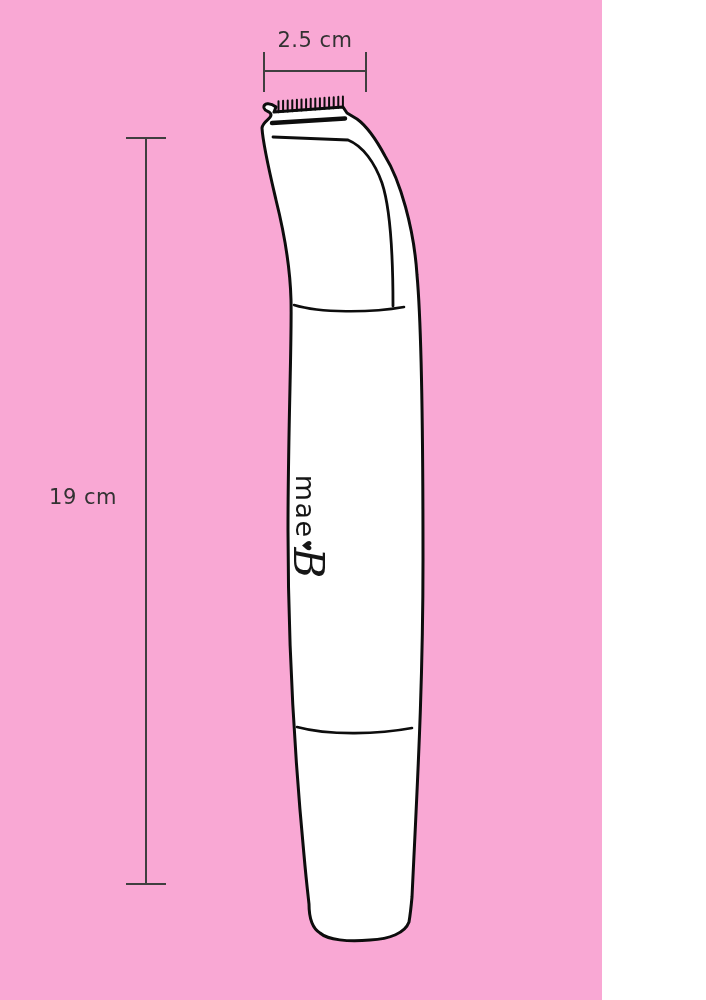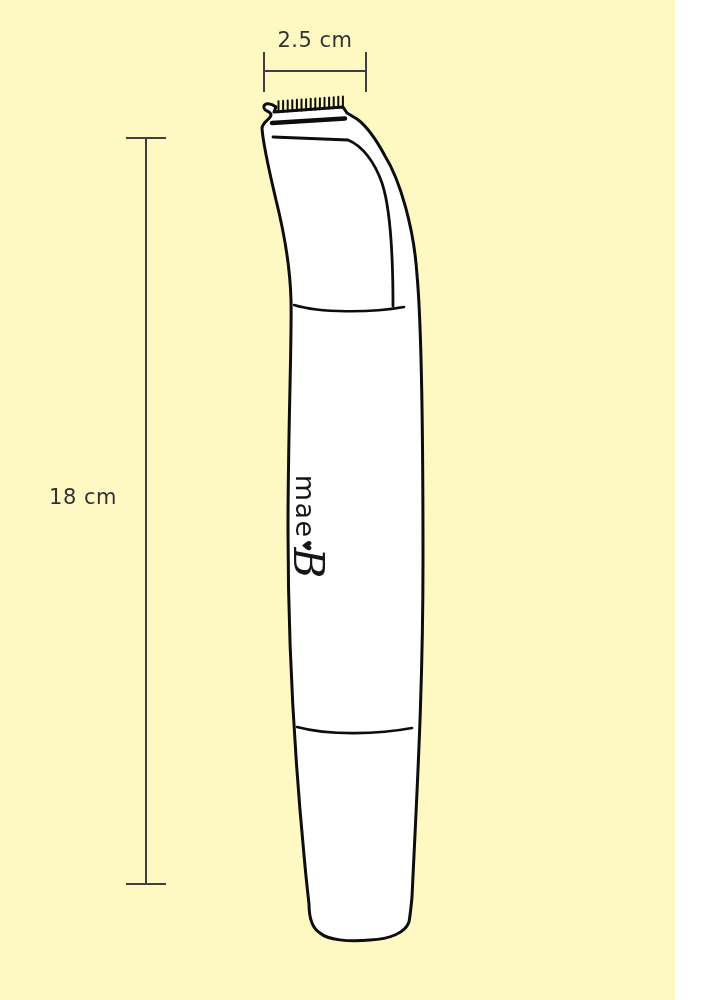--- a/index.html
+++ b/index.html
@@ -1,19 +1,19 @@
 <!DOCTYPE html>
 <html><head>
 <meta charset="utf-8">
 <style>
   html,body{margin:0;padding:0;background:#ffffff;}
   .canvas{
     position:relative;
-    width:675px;height:1000px;
-    background:#fef9c3;
+    width:602px;height:1000px;
+    background:#f9a8d4;
     font-family:"DejaVu Sans", sans-serif;
     overflow:hidden;
   }
   
   .dim-label{
     position:absolute;
     color:#323232;
     font-size:21px;
     letter-spacing:0.5px;
     white-space:nowrap;
@@ -68,21 +68,21 @@
 </head>
 <body>
 
 <div class="canvas">
 
   <div class="dim-label top">2.5 cm</div>
   <div class="tick vt l"></div>
   <div class="tick vt r"></div>
   <div class="dim-line h-span"></div>
 
-  <div class="dim-label left">18 cm</div>
+  <div class="dim-label left">19 cm</div>
   <div class="tick hz t"></div>
   <div class="tick hz b"></div>
   <div class="dim-line v-span"></div>
 
   <svg class="art" viewBox="0 0 706 1000" xmlns="http://www.w3.org/2000/svg">
 
     <path d="M274 112 L343 107 L347 113 L357 119
          C368 127 377 141 385 156
          C400 180 414 228 417 275
          C422 330 423 440 423 560

